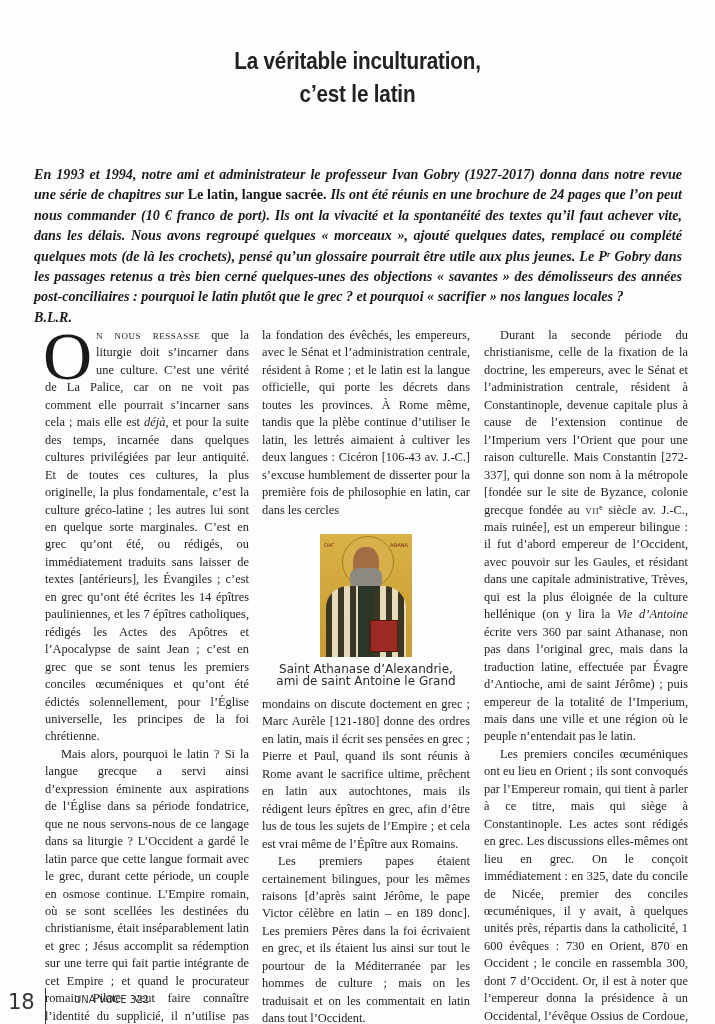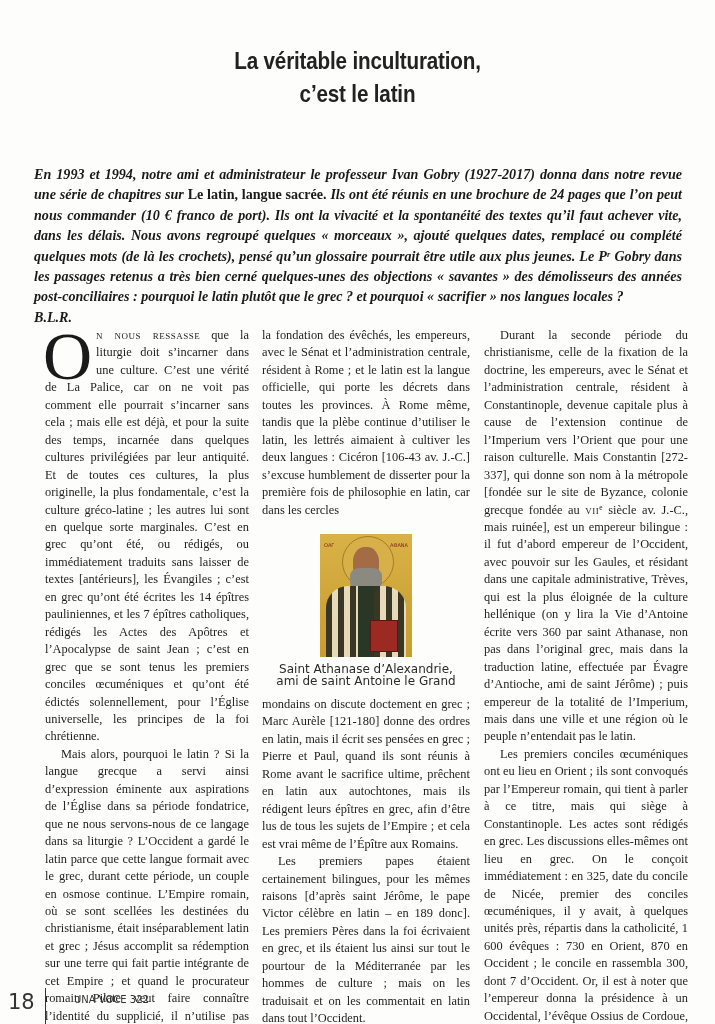--- a/index.html
+++ b/index.html
@@ -116,21 +116,21 @@
   }
   .footer-rule {
     position: absolute; left: 45px; top: 0; width: 1px; height: 36px;
     background: #333;
   }
   .journal {
     position: absolute; left: 74px; top: 6px;
     font-family: "DejaVu Sans", "Liberation Sans", sans-serif;
     font-size: 10px; color: #333;
   }
-  .it { }
+  .it { font-style: italic; }
   sup { font-size: 0.6em; vertical-align: 0.5em; line-height: 0; }
 </style>
 </head>
 <body>
 
 <div class="title">
   <div>La véritable inculturation,</div>
   <div>c’est le latin</div>
 </div>
 

